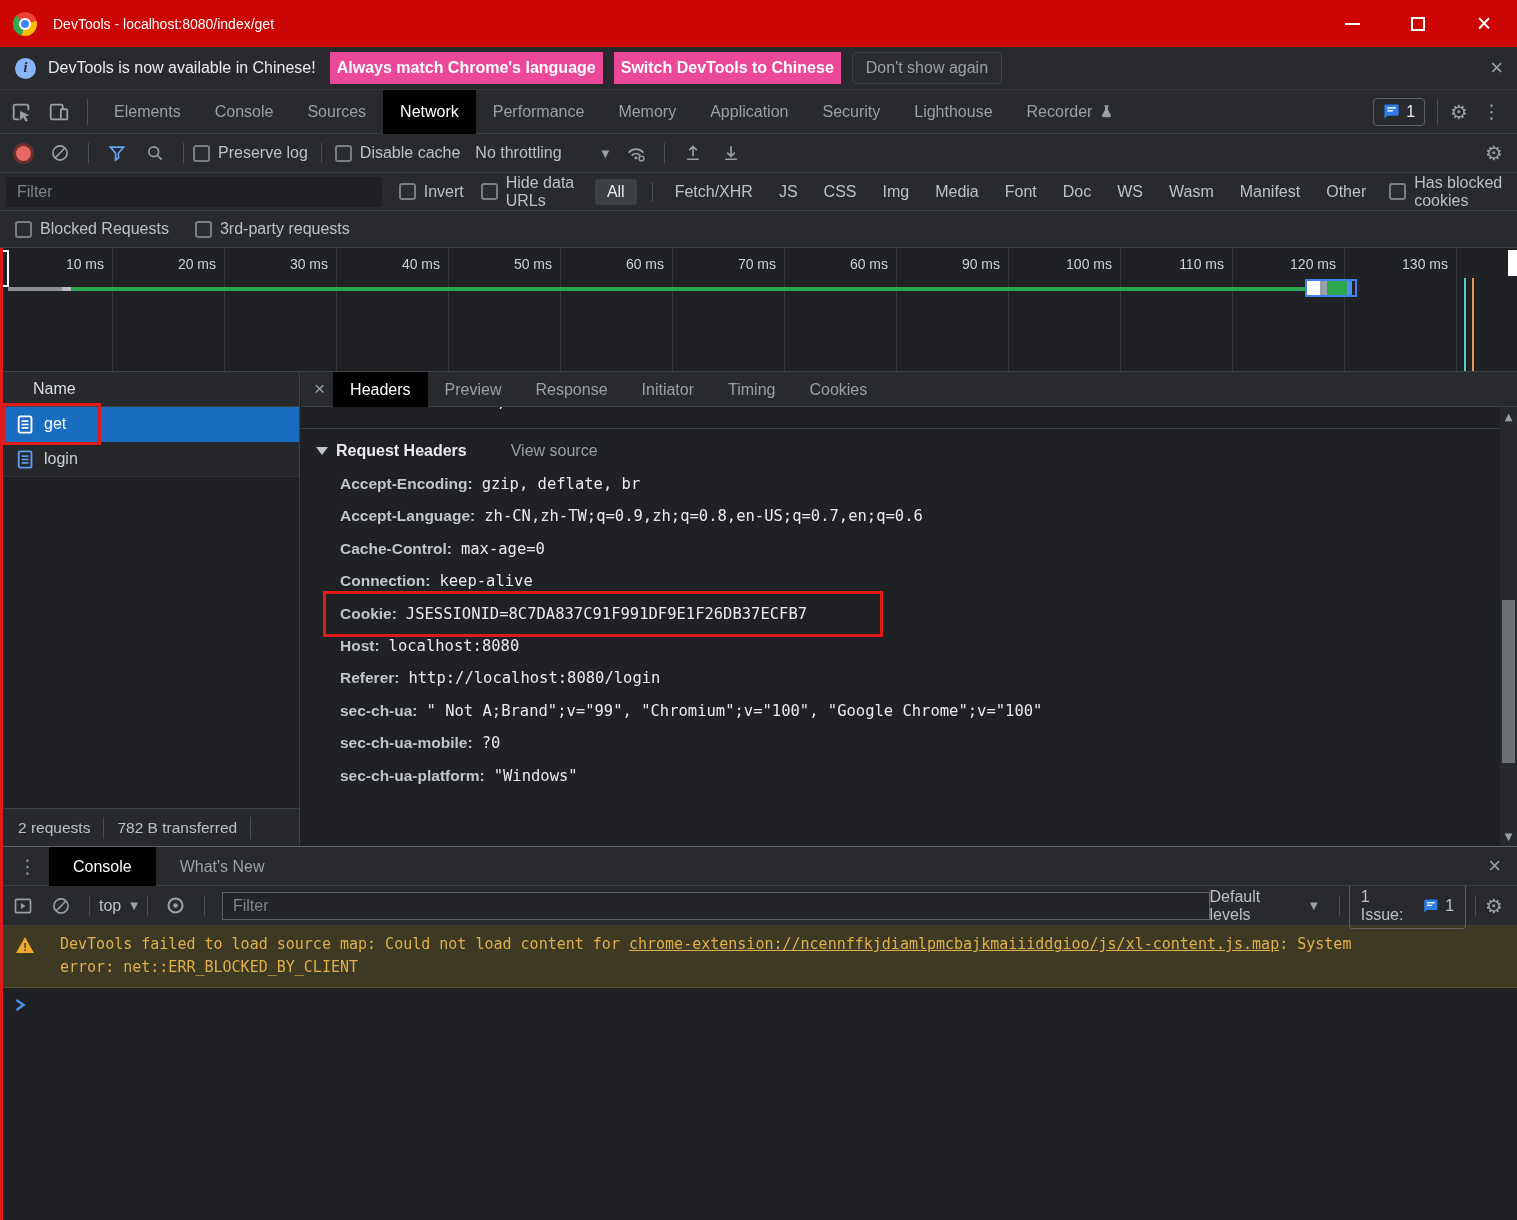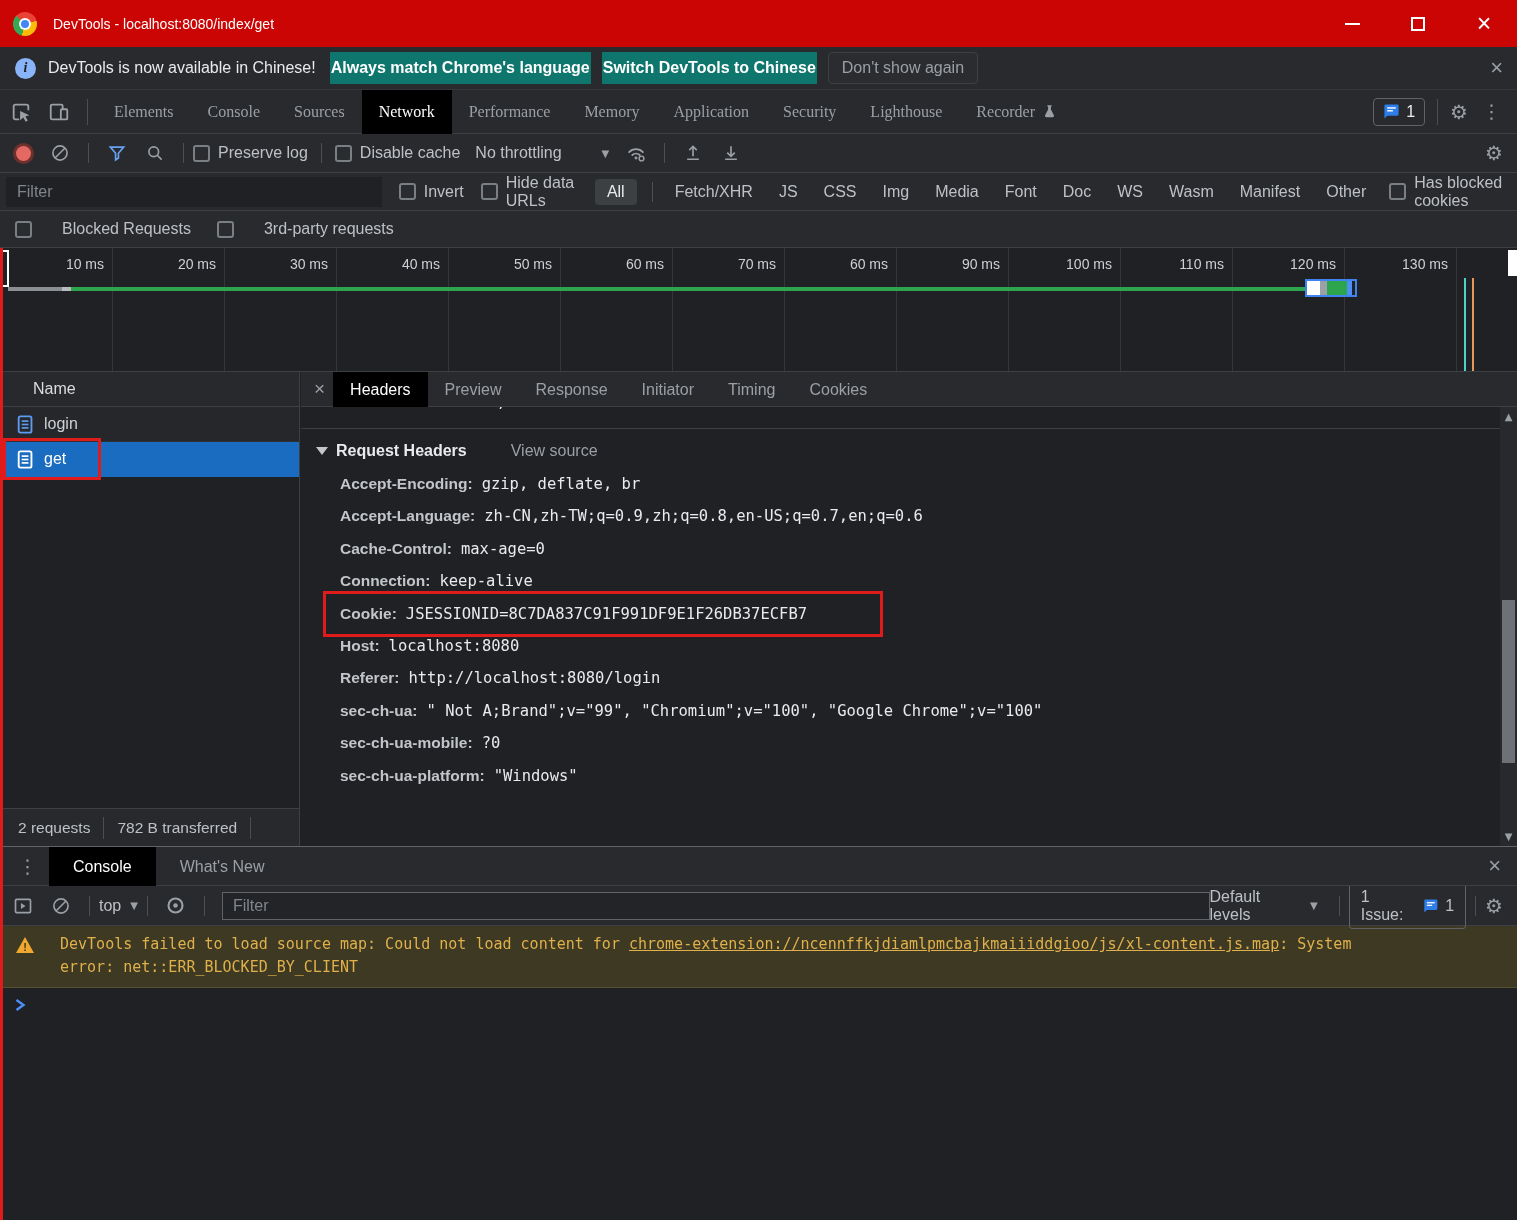--- a/index.html
+++ b/index.html
@@ -27,31 +27,31 @@
   .win-btn { width:66px; height:47px; display:flex; align-items:center; justify-content:center; }
   .icon-min { width:15px; height:2px; background:#fff; }
   .icon-max { width:14px; height:14px; border:2px solid #fff; }
   .icon-x  { color:#fff; font-size:25px; line-height:1; font-weight:400; }
 
   
   .infobar { top:47px; height:43px; background:#292a2d; display:flex; align-items:center; padding-left:15px; border-bottom:1px solid #35363a;}
   .info-icon { width:21px; height:21px; border-radius:50%; background:#8ab4f8; color:#202124;
     font-size:14px; font-weight:bold; display:flex; align-items:center; justify-content:center; font-family:"Liberation Serif",serif; font-style:italic;}
   .infobar-msg { font-size:16px; margin:0 14px 0 12px; color:#e8eaed; }
-  .blue-btn { background:#0f766e; color:#fff; font-weight:bold; font-size:16px; padding:7px 1px;
+  .blue-btn { background:#ec4899; color:#fff; font-weight:bold; font-size:16px; padding:7px 7px;
     border-radius:0; margin-right:11px; }
   .ghost-btn { background:#2b2c2f; color:#9aa0a6; font-size:16px; padding:6px 13px;
     border-radius:4px; border:1px solid #3c4043; }
   .infobar-close { position:absolute; right:14px; color:#9aa0a6; font-size:22px; }
 
   
   .tabbar { top:90px; height:44px; background:#292a2d; border-bottom:1px solid #3c4043;
     display:flex; align-items:center; }
   .tool-icon { width:22px; height:22px; display:flex; align-items:center; justify-content:center; margin:0 8px; flex:0 0 auto;}
-  .tab { height:44px; line-height:44px; padding:0 17px; font-size:16px; color:#9aa0a6; flex:0 0 auto;font-family:Liberation Serif, serif; }
+  .tab { height:44px; line-height:44px; padding:0 17px; font-size:16px; color:#9aa0a6; flex:0 0 auto; }
   .tab.selected { background:#000; color:#fff; }
   .tab-flask { display:flex; align-items:center; gap:6px; }
   .right-tools { margin-left:auto; display:flex; align-items:center; padding-right:10px; }
   .badge-btn { border:1px solid #5f6368; border-radius:4px; padding:4px 9px; display:flex;
     align-items:center; gap:6px; color:#e8eaed; font-size:16px; }
   .gear { font-size:20px; color:#9aa0a6; font-family:"DejaVu Sans",sans-serif; }
   .dots { font-size:19px; color:#9aa0a6; letter-spacing:0; }
 
   
   .net-toolbar { top:134px; height:39px; background:#292a2d; border-bottom:1px solid #3c4043;
@@ -68,21 +68,21 @@
     display:flex; align-items:center; }
   .filter-input { width:527px; height:30px; background:#202124; border:none; outline:none;
     color:#bdc1c6; font-size:16px; padding:0 11px; margin-left:6px; font-family:"Liberation Sans",sans-serif;}
   .filter-input::placeholder { color:#80868b; }
   .chip { font-size:16px; color:#bdc1c6; margin:0 13px; flex:0 0 auto;}
   .chip.selected { background:#3c4043; color:#e8eaed; padding:4px 12px; border-radius:4px; margin:0 6px 0 10px;}
 
   
   .options-row { top:211px; height:37px; background:#292a2d; border-bottom:1px solid #3c4043;
     display:flex; align-items:center; padding-left:15px; }
-  .options-row .group { display:flex; align-items:center; margin-right:26px;gap:22px; }
+  .options-row .group { display:flex; align-items:center; margin-right:26px; }
 
   
   .timeline { top:248px; height:124px; background:#202124; border-bottom:1px solid #3c4043; overflow:hidden;}
   .gridline { position:absolute; top:0; bottom:0; width:1px; background:#35363a; }
   .tick { position:absolute; top:8px; width:92px; text-align:right; font-size:14px; color:#cdd1d5; }
   .ov-gray { position:absolute; left:8px; top:39px; width:54px; height:4px; background:#8a8f94; }
   .ov-nub  { position:absolute; left:62px; top:39px; width:9px; height:4px; background:#b8bcc0; }
   .ov-green{ position:absolute; left:71px; top:39px; width:1234px; height:4px; background:#2da44e; }
   .ov-bar  { position:absolute; left:1305px; top:31px; width:52px; height:18px; border:2px solid #3f83f0;
     background:#202124; display:flex; }
@@ -355,42 +355,42 @@
   <div class="evt-dcl"></div>
   <div class="evt-load"></div>
   <div class="grip-l"></div>
   <div class="grip-r"></div>
 </div>
 
 <div class="band main">
 
   <div class="left-panel">
     <div class="lp-header">Name</div>
-    <div class="req-row">
-      <span class="doc">
-        <svg width="17" height="19" viewBox="0 0 20 22">
-            <rect x="2" y="1.5" width="15" height="19" rx="2" fill="none" stroke="#5c9bf0" stroke-width="2.2"></rect>
-            <line x1="5.5" y1="7" x2="13.5" y2="7" stroke="#5c9bf0" stroke-width="2"></line>
-            <line x1="5.5" y1="11" x2="13.5" y2="11" stroke="#5c9bf0" stroke-width="2"></line>
-            <line x1="5.5" y1="15" x2="13.5" y2="15" stroke="#5c9bf0" stroke-width="2"></line>
-          </svg>
-      </span>
-      <span>login</span>
-    </div>
     <div class="req-row selected">
       <span class="doc">
         <svg width="17" height="19" viewBox="0 0 20 22">
             <rect x="2" y="1.5" width="15" height="19" rx="2" fill="none" stroke="#ffffff" stroke-width="2.2"></rect>
             <line x1="5.5" y1="7" x2="13.5" y2="7" stroke="#ffffff" stroke-width="2"></line>
             <line x1="5.5" y1="11" x2="13.5" y2="11" stroke="#ffffff" stroke-width="2"></line>
             <line x1="5.5" y1="15" x2="13.5" y2="15" stroke="#ffffff" stroke-width="2"></line>
           </svg>
       </span>
       <span>get</span>
       <div class="ann-box" style="left:3px; top:-4px; width:98px; height:42px;"></div>
+    </div>
+    <div class="req-row">
+      <span class="doc">
+        <svg width="17" height="19" viewBox="0 0 20 22">
+            <rect x="2" y="1.5" width="15" height="19" rx="2" fill="none" stroke="#5c9bf0" stroke-width="2.2"></rect>
+            <line x1="5.5" y1="7" x2="13.5" y2="7" stroke="#5c9bf0" stroke-width="2"></line>
+            <line x1="5.5" y1="11" x2="13.5" y2="11" stroke="#5c9bf0" stroke-width="2"></line>
+            <line x1="5.5" y1="15" x2="13.5" y2="15" stroke="#5c9bf0" stroke-width="2"></line>
+          </svg>
+      </span>
+      <span>login</span>
     </div>
     <div class="lp-status">
       <span>2 requests</span>
       <span class="vdiv"></span>
       <span>782 B transferred</span>
       <span class="vdiv"></span>
     </div>
   </div>
 
   <div class="right-panel">

